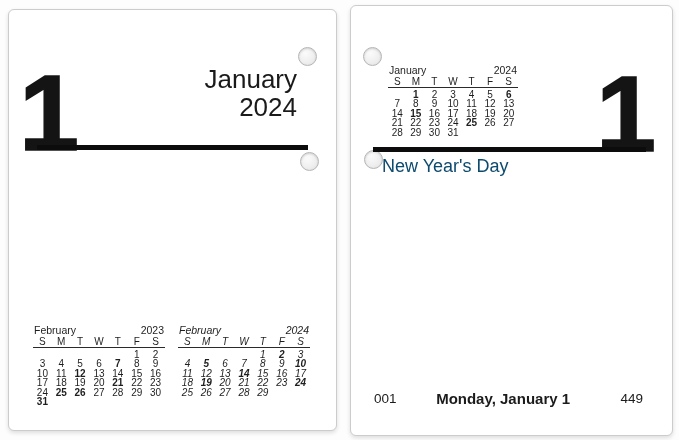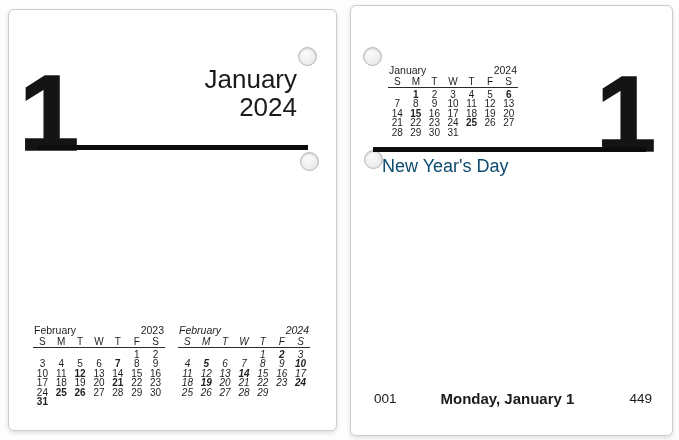--- a/index.html
+++ b/index.html
@@ -42,21 +42,21 @@
   .mc-dec{left:24px;top:315px;}
   .mc-feb{left:169px;top:315px;font-style:italic;}
   .mc-jan{left:37px;top:59px;width:130px;}
 
   .brand-row{position:absolute;left:31px;right:29px;top:150px;display:flex;
              justify-content:space-between;align-items:baseline;}
   .brand{font-size:12.5px;letter-spacing:0.4px;color:#161616;}
   .brand sup{font-size:7.5px;}
   .holiday{font-size:18px;color:#0c4a6e;}
 
-  .footer-row{position:absolute;left:23px;right:20px;top:385px;height:16px;font-size:13.5px;}
+  .footer-row{position:absolute;left:23px;right:29px;top:385px;height:16px;font-size:13.5px;}
   .footer-row .doy{position:absolute;left:0;top:0;}
   .footer-row .dlabel{position:absolute;left:48%;top:-1px;transform:translateX(-50%);
                       font-size:15px;font-weight:bold;white-space:nowrap;text-align:center;}
   .footer-row .dleft{position:absolute;right:0;top:0;}
 </style>
 </head>
 <body>
 
 <div class="stage">
 

